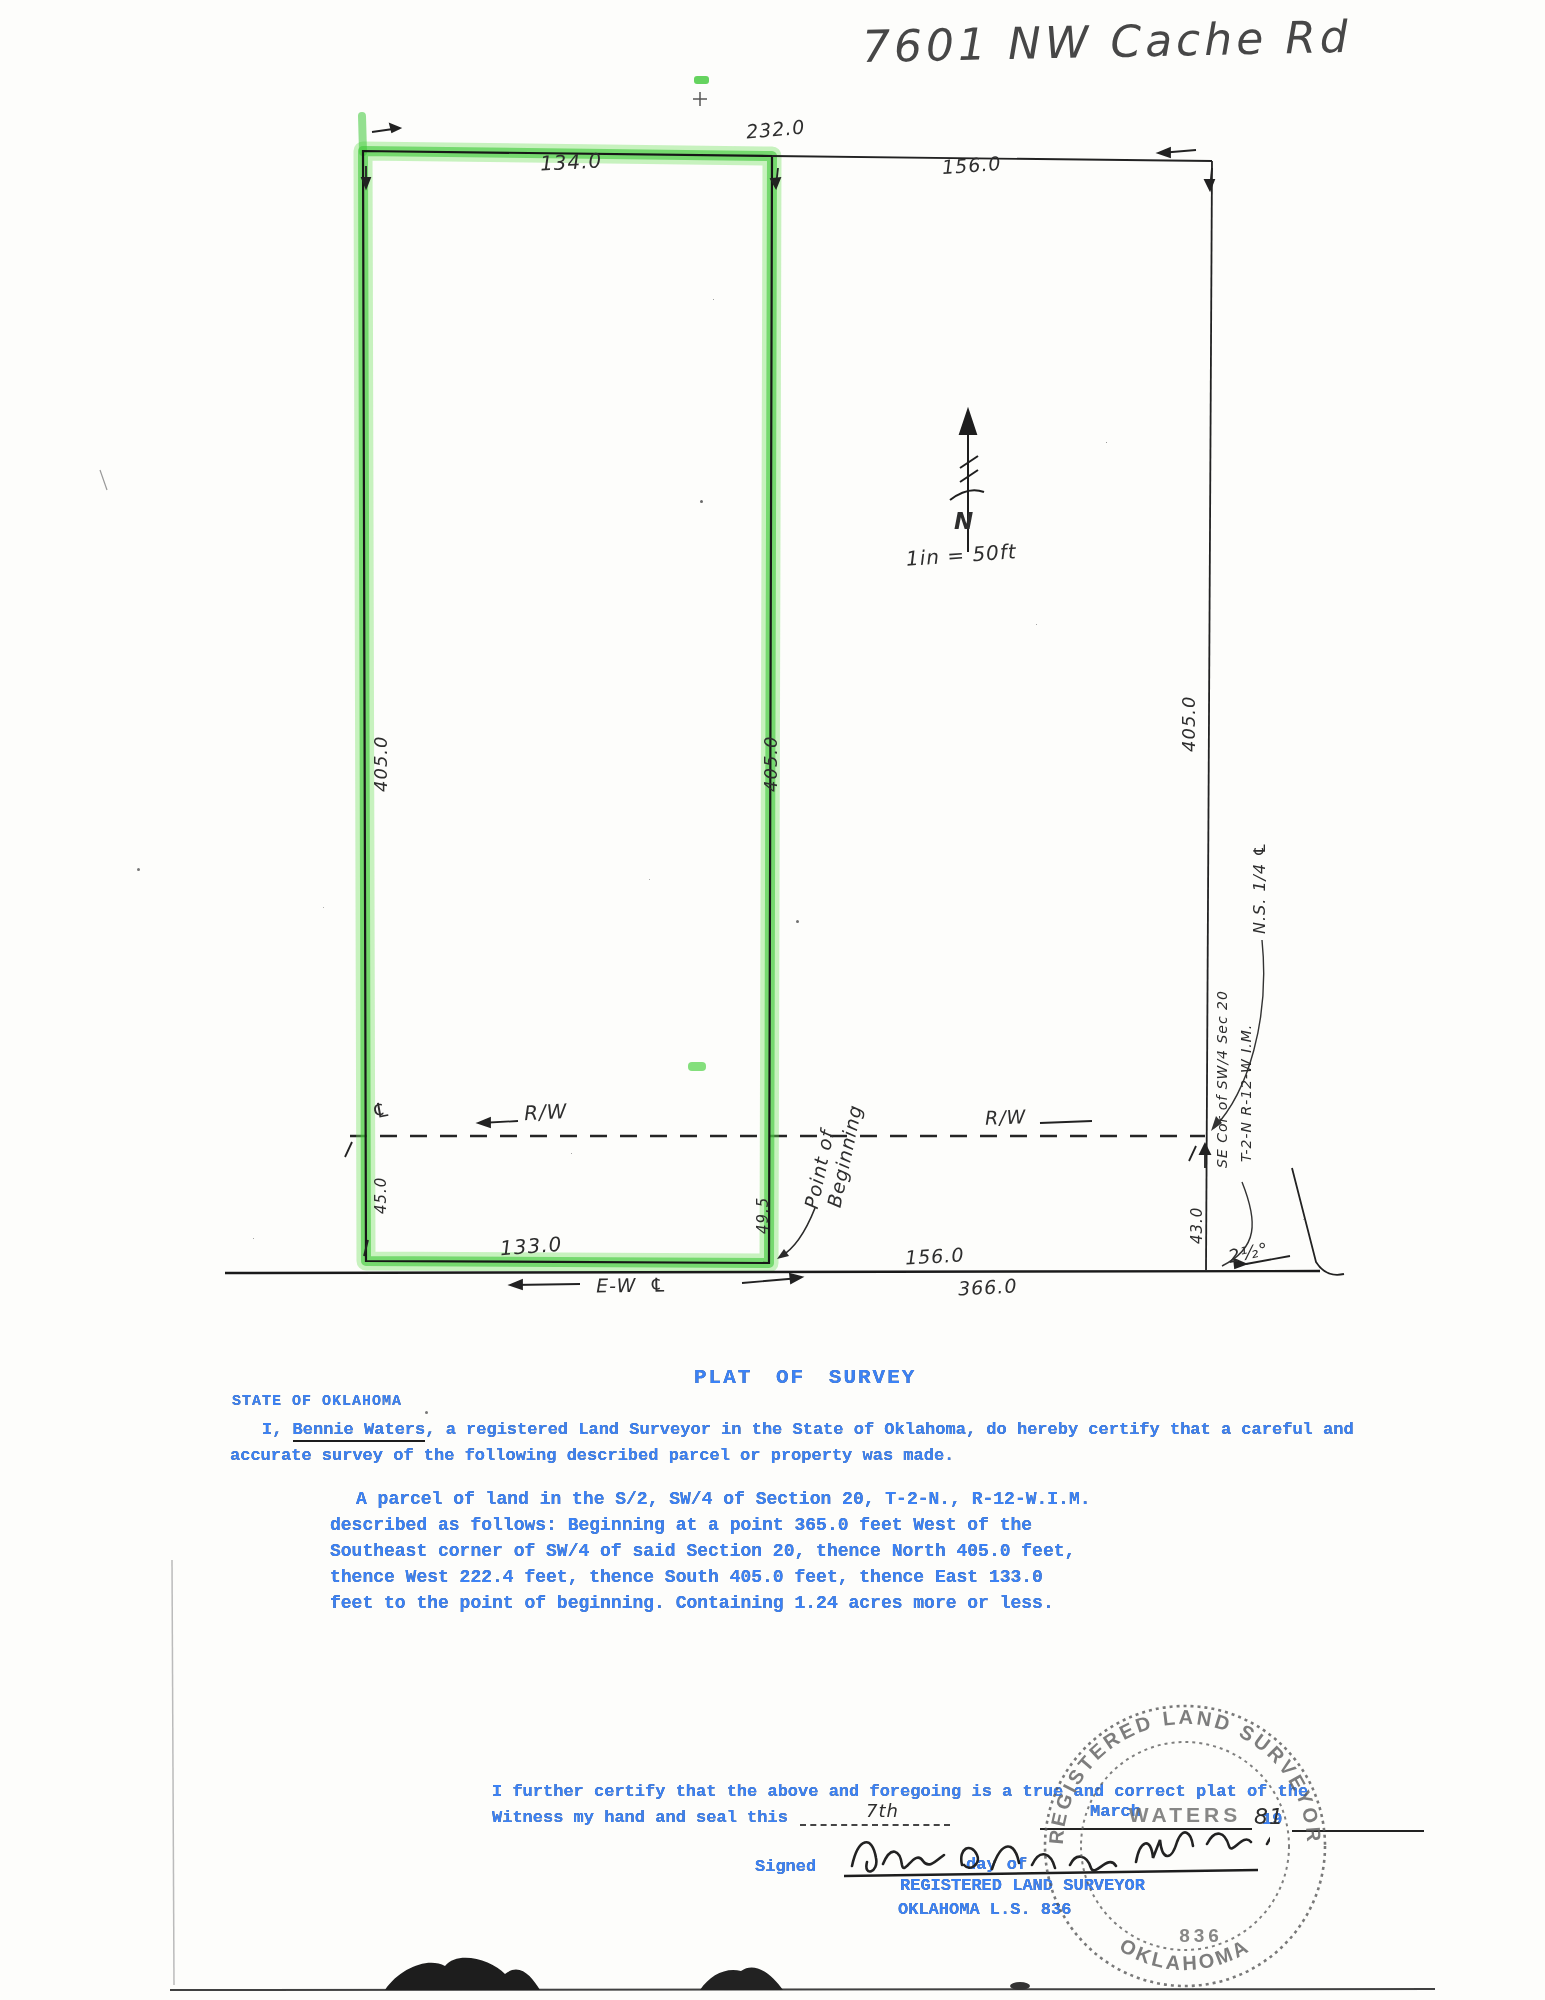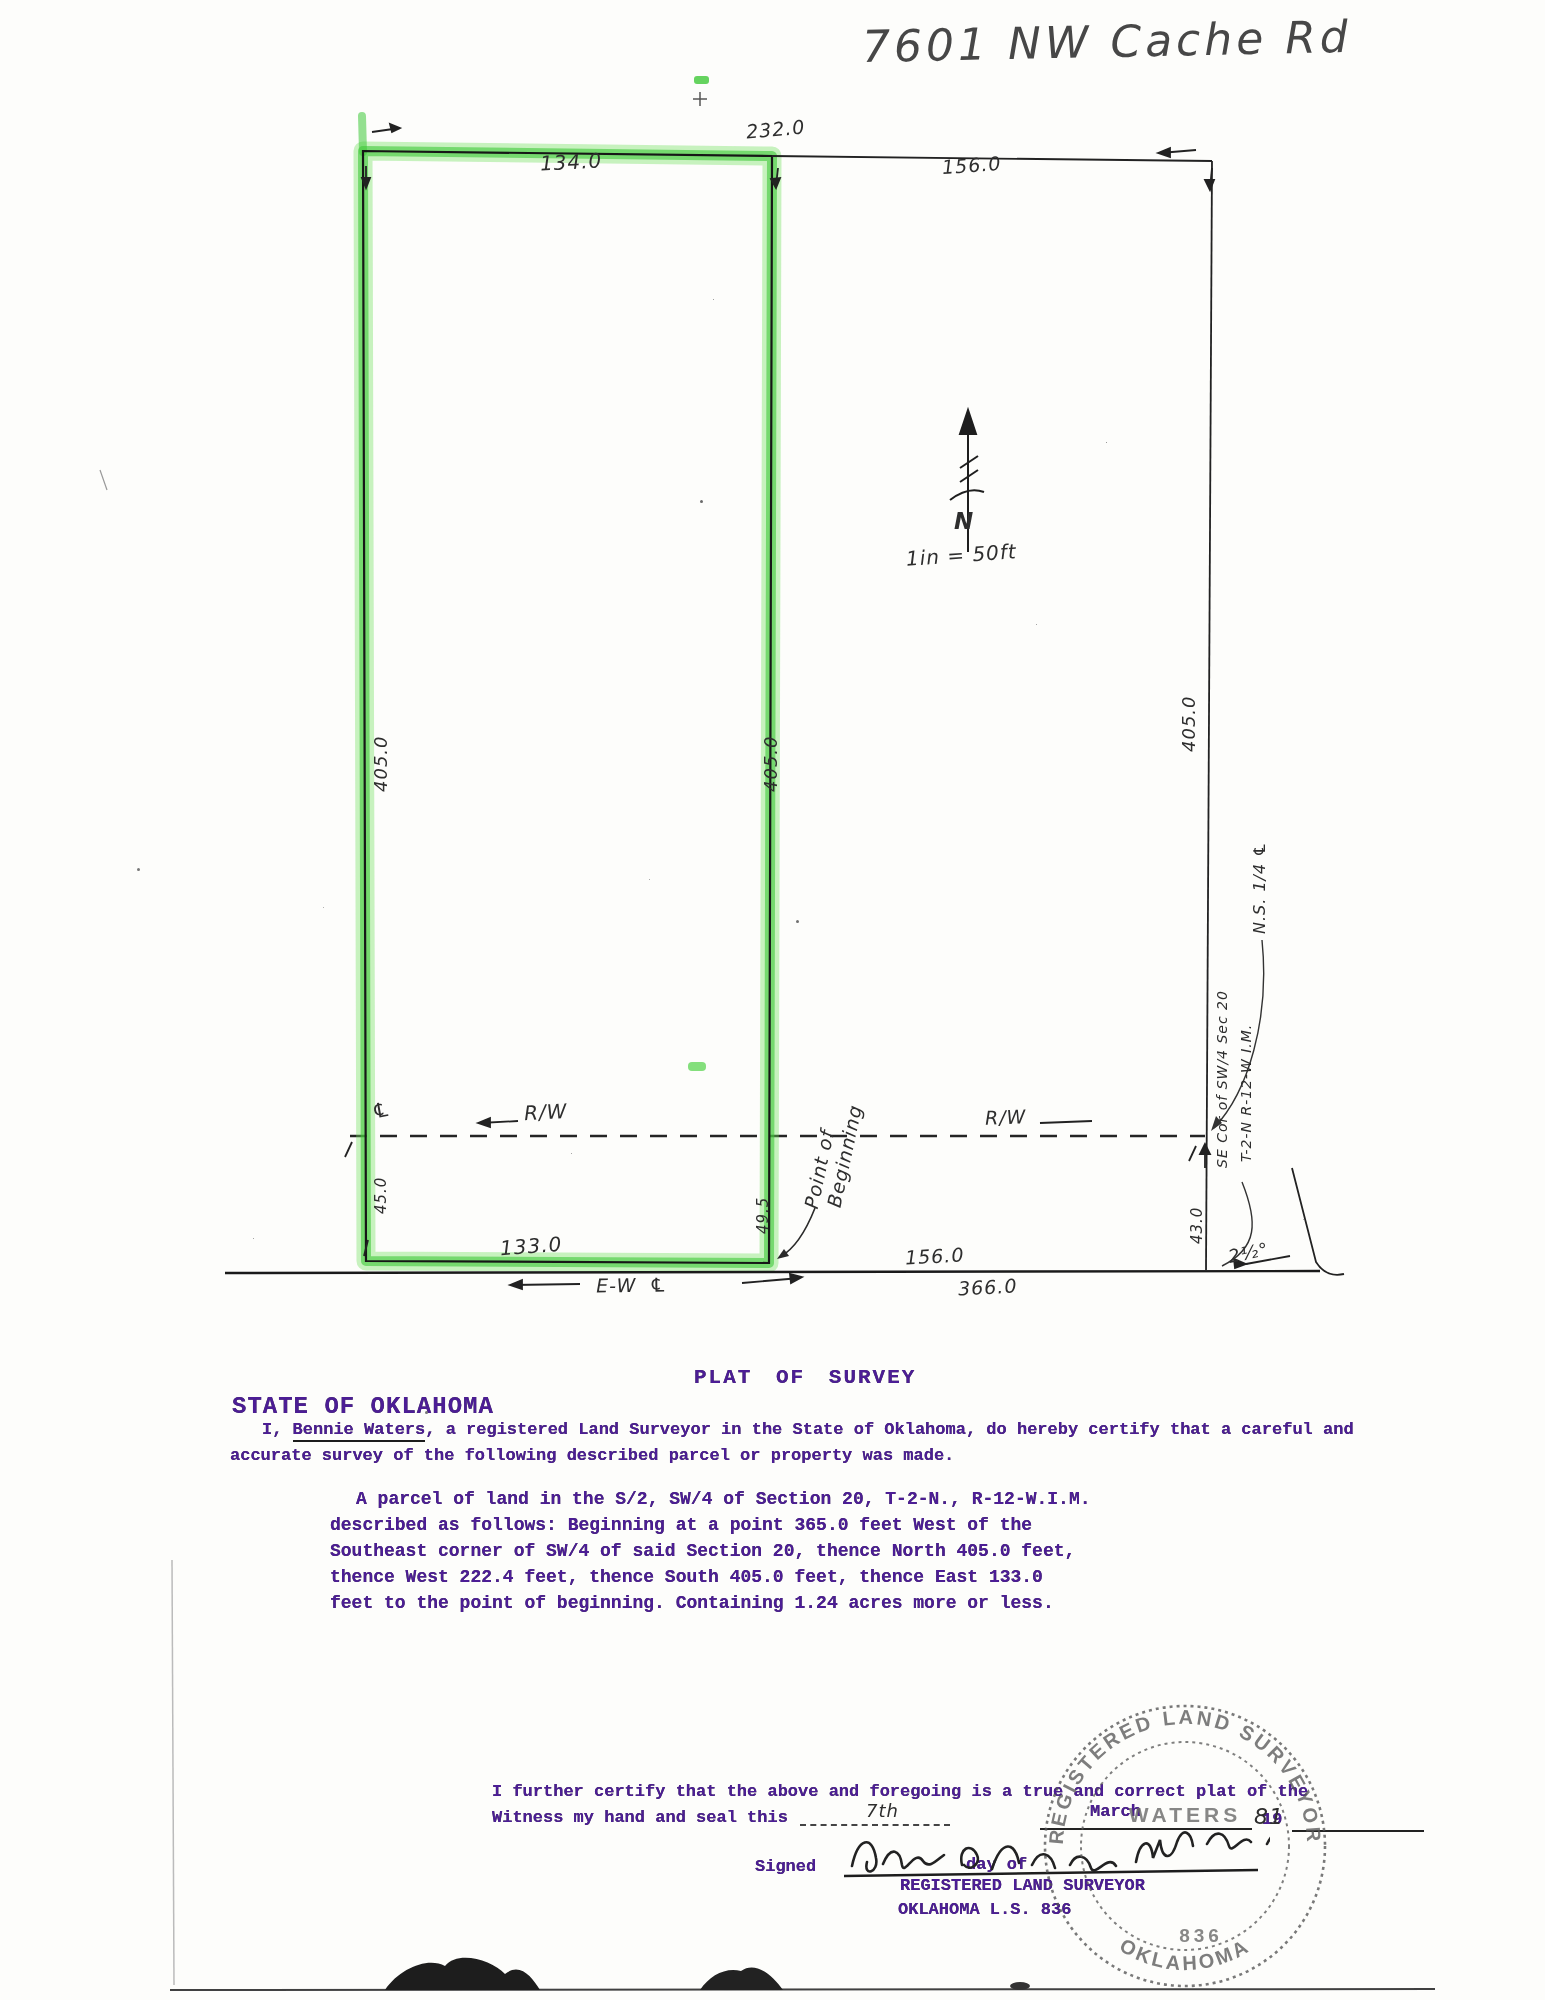--- a/index.html
+++ b/index.html
@@ -8,21 +8,21 @@
     background:var(--paper,#fdfdfb);
     font-family:"Liberation Sans",sans-serif;
     overflow:hidden;
   }
   .abs{position:absolute;white-space:nowrap;}
   
   .hw{font-family:"DejaVu Sans",sans-serif;font-style:italic;color:#2e2e2e;font-size:19px;letter-spacing:1px;}
   .hw-v{transform-origin:0 0;transform:rotate(-90deg);}
   .hw-sm{font-size:15px;}
   
-  .tw{font-family:"Liberation Mono","DejaVu Sans Mono",monospace;font-weight:700;color:#4c1d95;font-size:18px;text-shadow:0 0 .4px #444;}
+  .tw{font-family:"Liberation Mono","DejaVu Sans Mono",monospace;font-weight:700;color:#3b82f6;font-size:18px;text-shadow:0 0 .4px #444;}
   .tw-sm{font-size:17px;}
   .title{font-size:21px;letter-spacing:2px;word-spacing:9px;}
   .underline{border-bottom:2px solid #1c1c1c;padding-bottom:1px;}
   .speck{position:absolute;width:3px;height:3px;border-radius:50%;background:#6a6a6a;
     box-shadow: 0 0 0 0 #6a6a6a,
       -563px 368px 0 0 #777, -448px 737px 0 -1px #888, -378px 406px 0 -1px #999,
       405px -59px 0 -1px #777, 335px 123px 0 -1px #888, -52px 378px 0 -1px #909090,
       96px 420px 0 0 #707070, -130px 652px 0 -1px #8a8a8a, 602px 718px 0 -1px #999,
       12px -202px 0 -1px #808080, -275px 911px 0 0 #777;}
   svg text{font-family:"Liberation Sans",sans-serif;}
@@ -131,21 +131,21 @@
   <div class="abs hw" style="left:596px;top:1274px;transform:rotate(-1deg);word-spacing:6px;">E-W ℄</div>
   <div class="abs hw" style="left:905px;top:1245px;transform:rotate(-3deg);">156.0</div>
   <div class="abs hw" style="left:958px;top:1276px;transform:rotate(-3deg);">366.0</div>
   <div class="abs hw hw-v hw-sm" style="left:1188px;top:1244px;">43.0</div>
   <div class="abs hw" style="left:1228px;top:1242px;font-size:18px;transform:rotate(-12deg);">2½°</div>
   <div class="abs hw hw-v" style="left:1214px;top:1168px;font-size:14px;">SE Cor of SW/4 Sec 20</div>
   <div class="abs hw hw-v" style="left:1238px;top:1162px;font-size:14px;">T-2-N  R-12-W  I.M.</div>
   <div class="abs hw hw-v" style="left:1250px;top:934px;font-size:16px;">N.S. 1/4 ℄</div>
 
   <div class="abs tw title" style="left:694px;top:1366px;">PLAT OF SURVEY</div>
-  <div class="abs tw" style="left:232px;top:1393px;font-size:24px;letter-spacing:1px;">STATE OF OKLAHOMA</div>
+  <div class="abs tw" style="left:232px;top:1393px;font-size:15px;letter-spacing:1px;">STATE OF OKLAHOMA</div>
 
   <div class="abs tw tw-sm" style="left:230px;top:1446px;">accurate survey of the following described parcel or property was made.</div>
   <div class="abs tw tw-sm" style="left:262px;top:1420px;">
     <span>I, </span><span class="underline">Bennie Waters</span><span>, a registered Land Surveyor in the State of Oklahoma, do hereby certify that a careful and</span>
   </div>
 
   <div class="abs" style="left:330px;top:1486px;line-height:26px;">
     <div class="tw" style="padding-left:26px;">A parcel of land in the S/2, SW/4 of Section 20, T-2-N., R-12-W.I.M.</div>
     <div class="tw">described as follows:  Beginning at a point 365.0 feet West of the</div>
     <div class="tw">Southeast corner of SW/4 of said Section 20, thence North 405.0 feet,</div>

